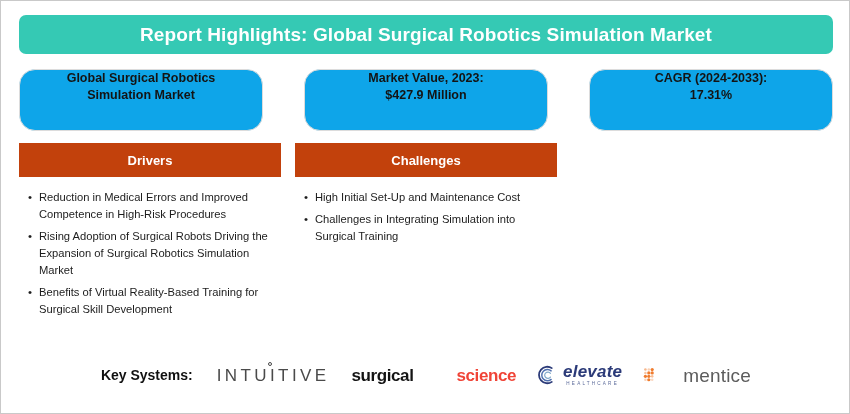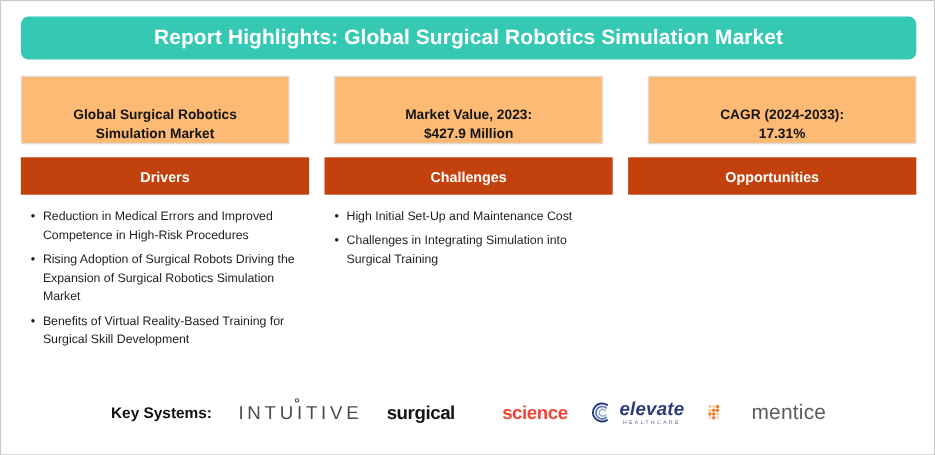--- a/index.html
+++ b/index.html
@@ -51,24 +51,24 @@
     width: 814px;
     height: 62px;
     display: flex;
     justify-content: space-between;
   }
   .stat-card {
     width: 244px;
     height: 62px;
     box-sizing: border-box;
     border: 1px solid #dcdcdc;
-    border-radius: 0;
-    background: #fdba74;
-    display: flex;
-    align-items: flex-end;
+    border-radius: 16px;
+    background: #0ea5e9;
+    display: flex;
+    align-items: flex-start;
     justify-content: center;
     padding: 0 8px;
   }
   .stat-card-text {
     font-size: 12.5px;
     font-weight: bold;
     color: #141414;
     text-align: center;
     line-height: 1.35;
     white-space: pre-line;
@@ -261,23 +261,20 @@
       <div class="col-header">
         <span class="col-header-label">Challenges</span>
       </div>
       <ul class="col-list">
         <li>High Initial Set-Up and Maintenance Cost</li>
         <li>Challenges in Integrating Simulation into Surgical Training</li>
       </ul>
     </div>
 
     <div class="col">
-      <div class="col-header">
-        <span class="col-header-label">Opportunities</span>
-      </div>
     </div>
 
   </div>
 
   <div class="players">
 
     <span class="players-label">Key Systems:</span>
 
     <span class="logo-intuitive">
       <span>INTUITIVE</span>

